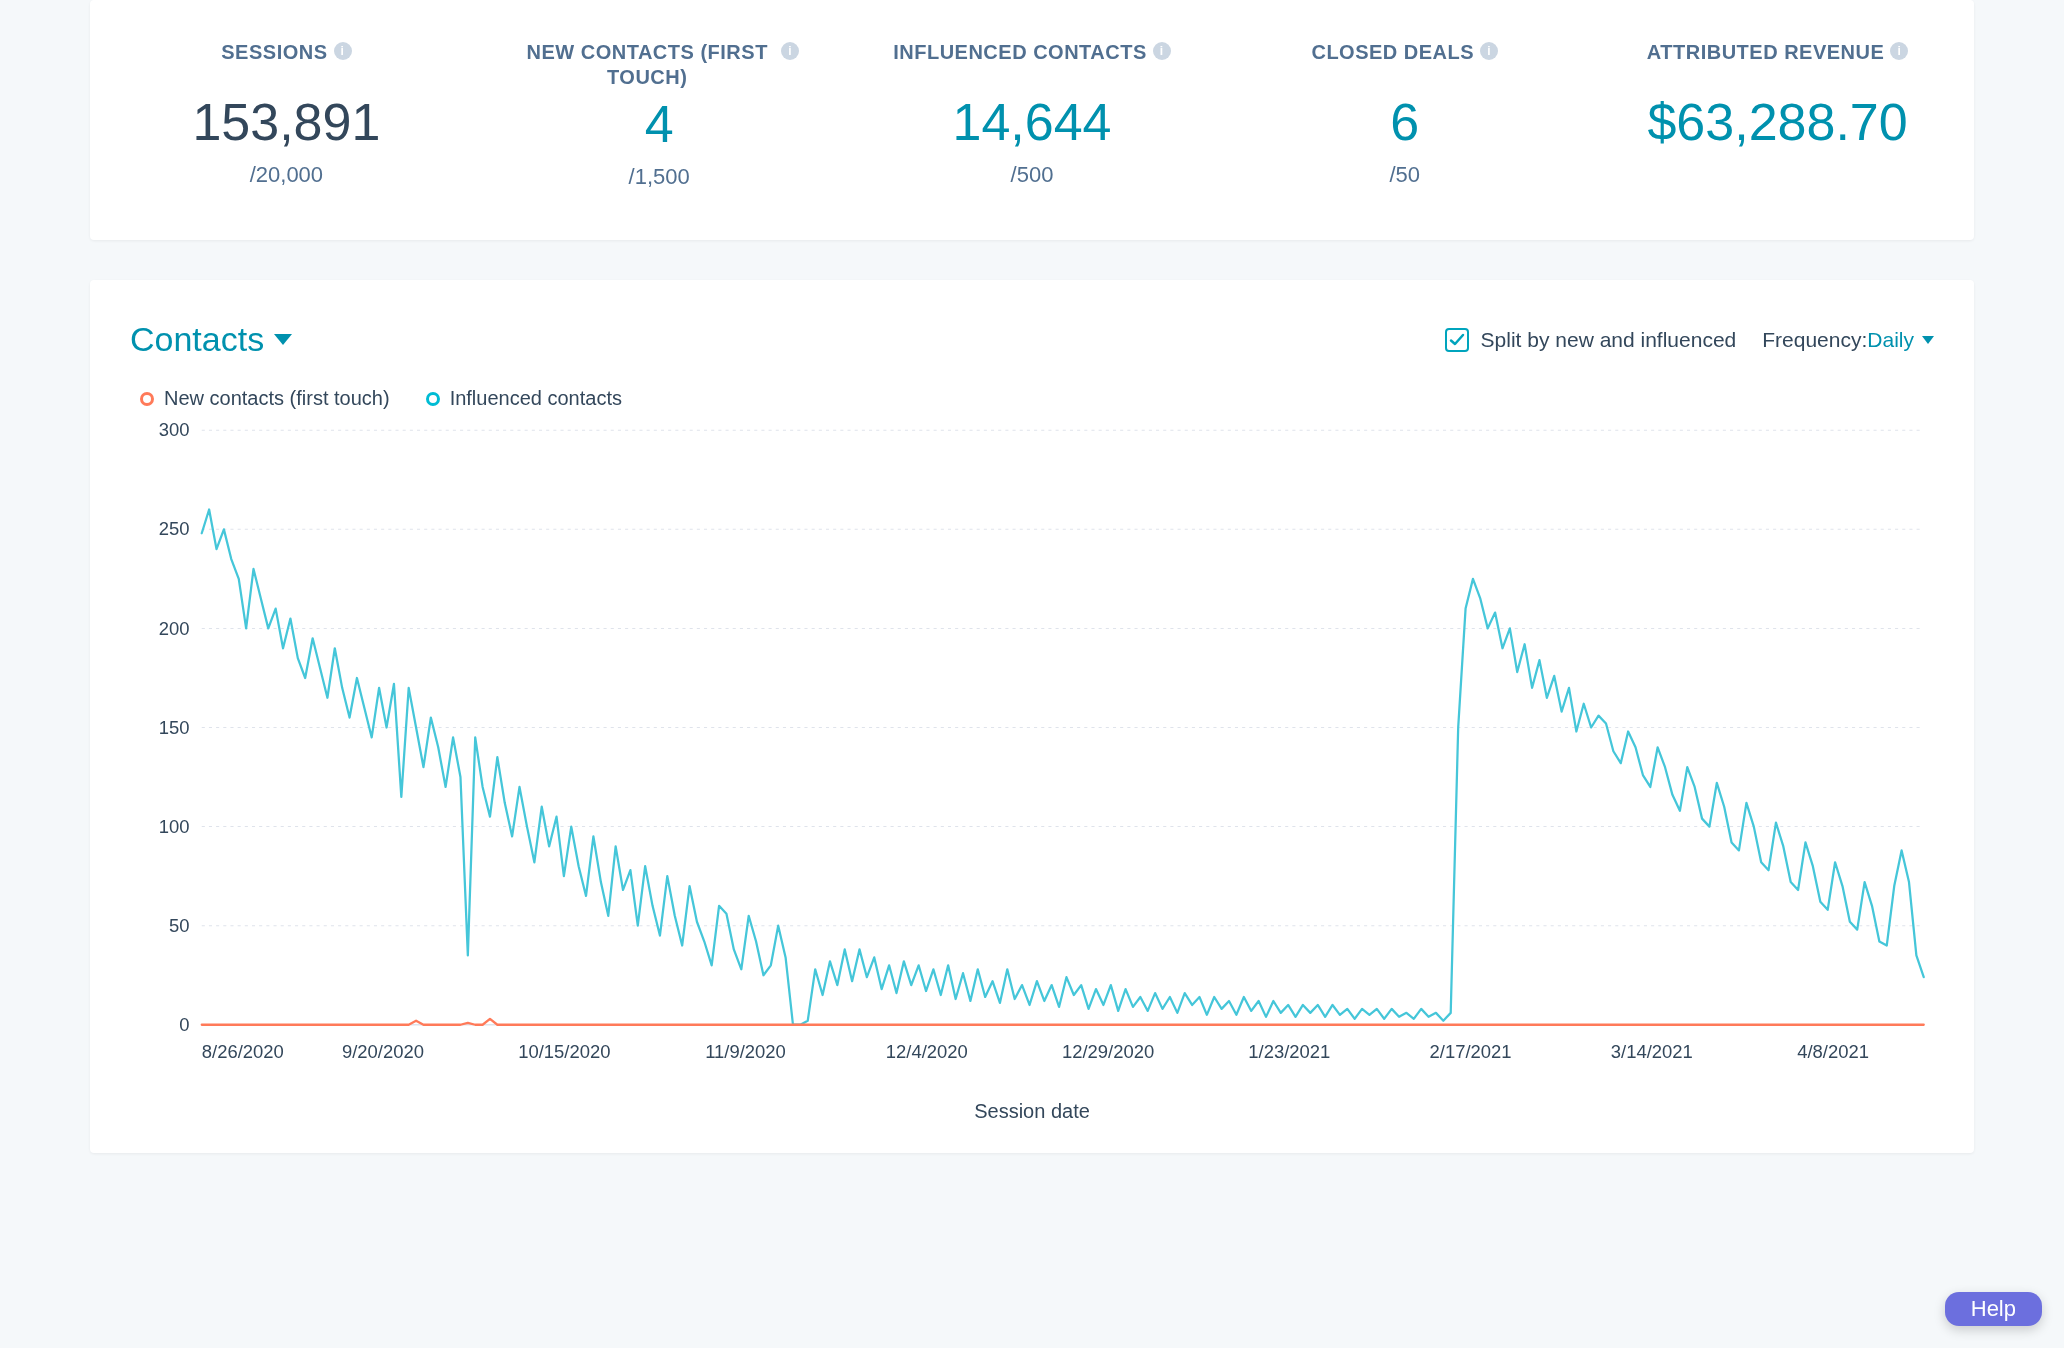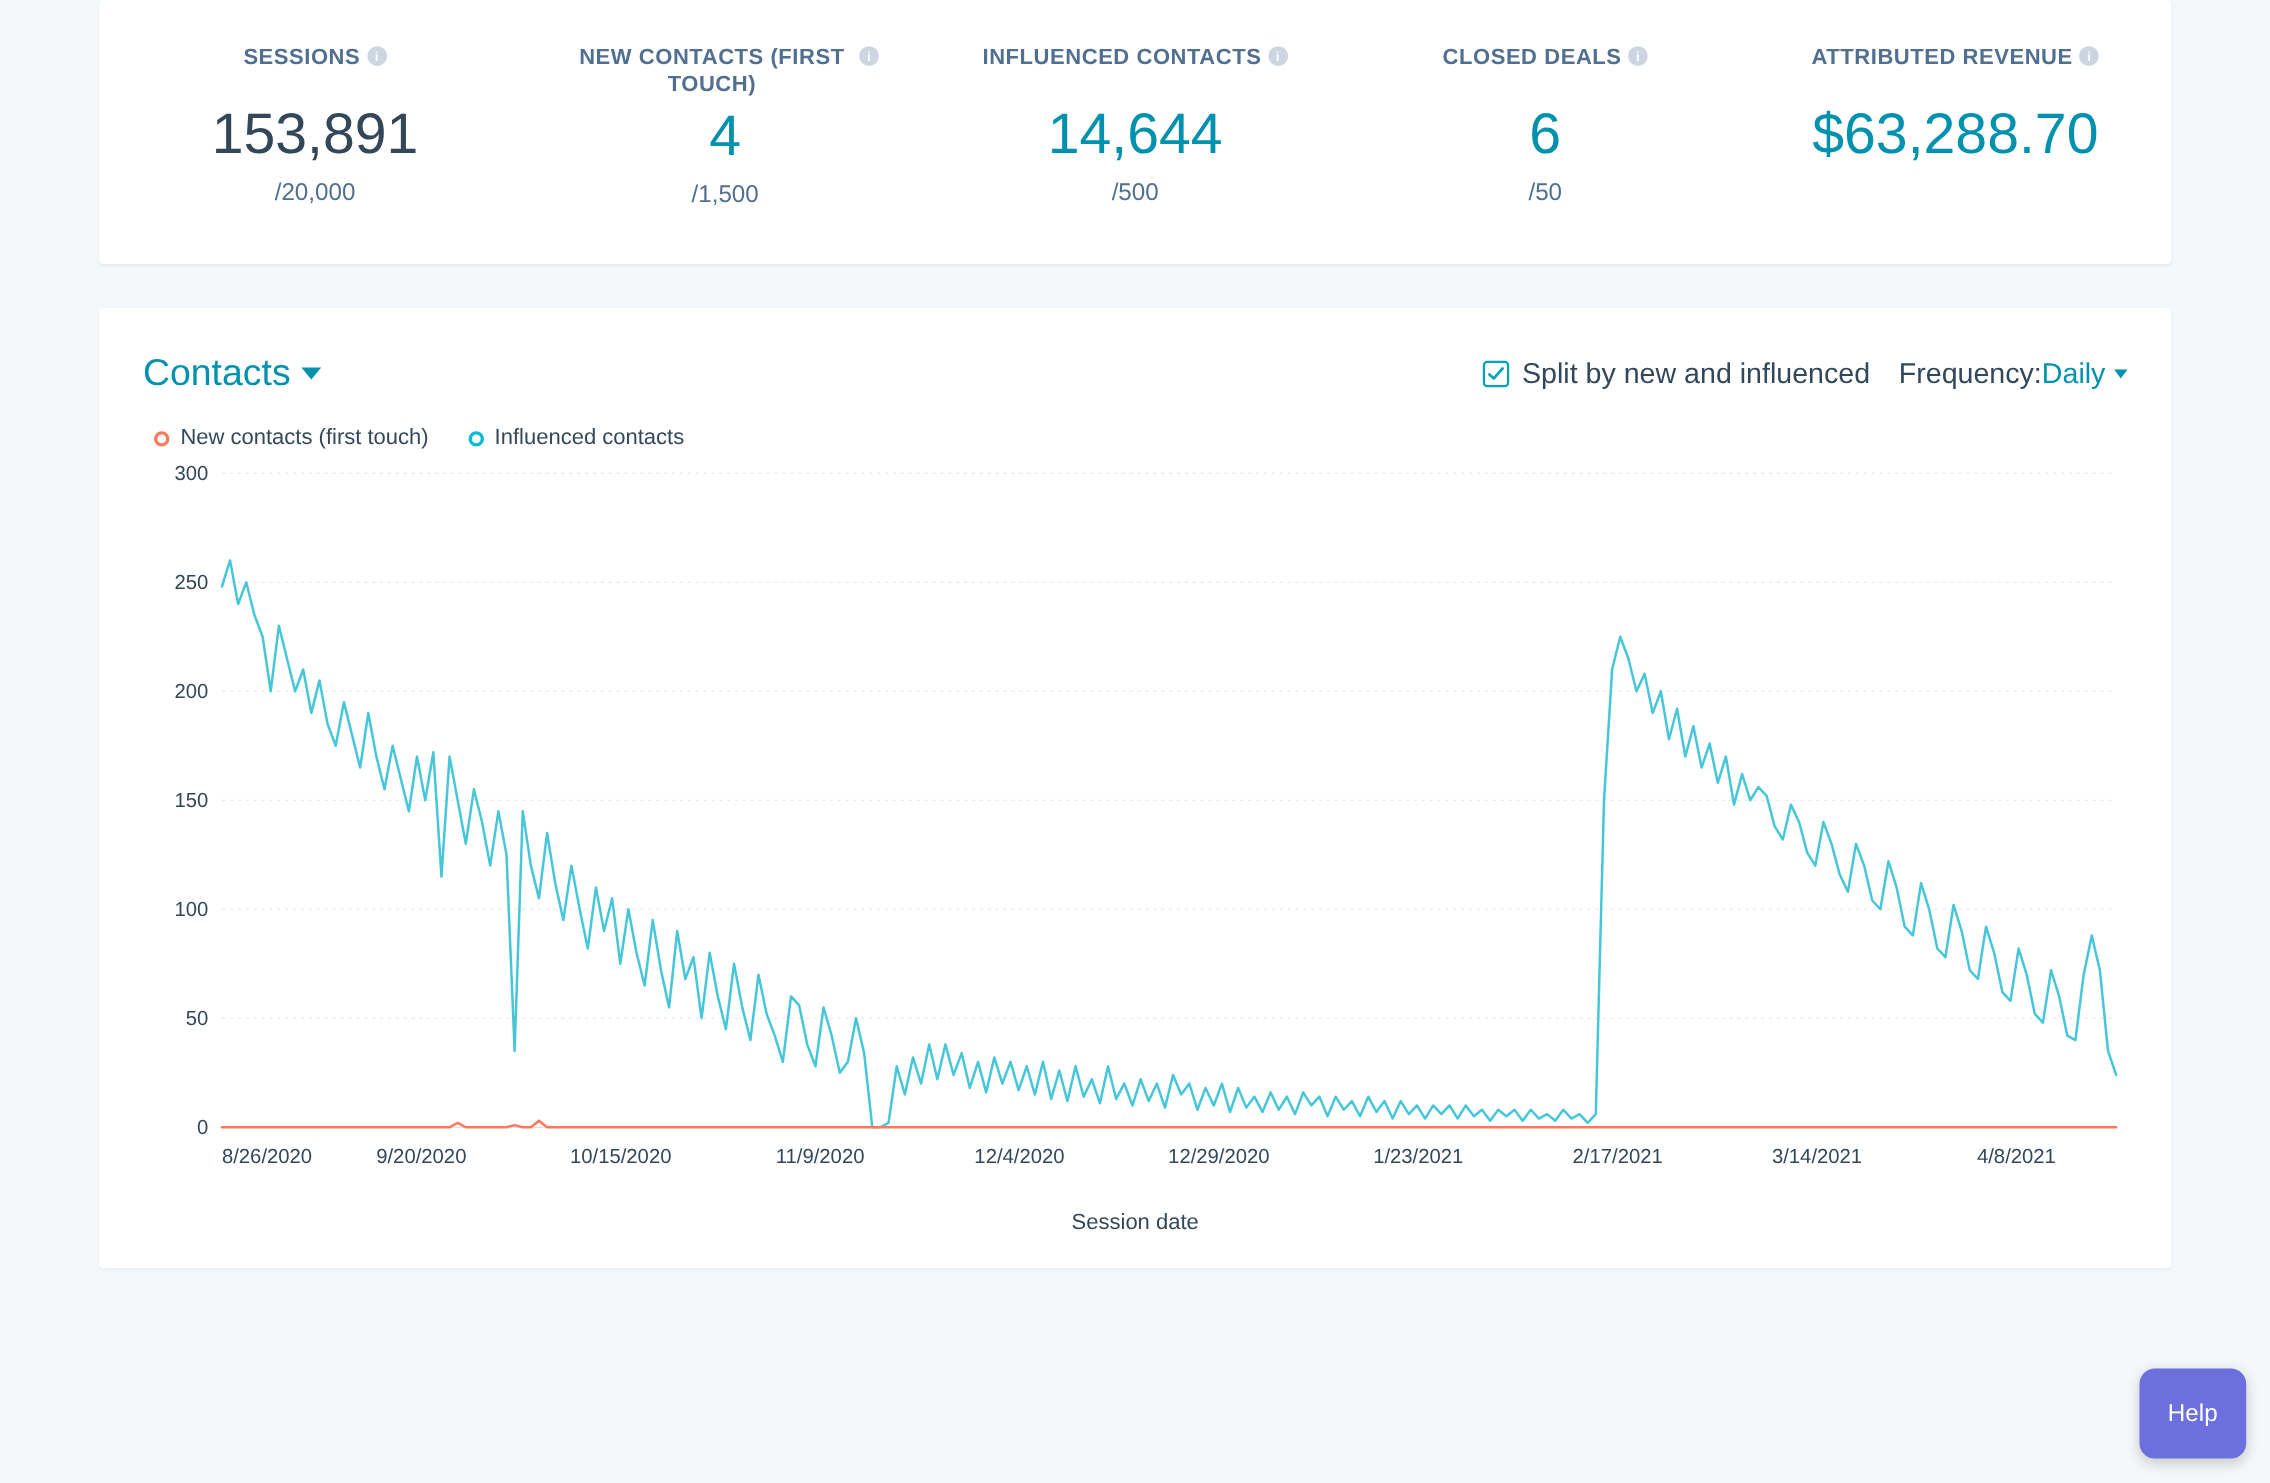--- a/index.html
+++ b/index.html
@@ -22,31 +22,31 @@
   .kpi-label.wrap{max-width:280px;margin:0 auto}
   .info{display:inline-flex;width:18px;height:18px;border-radius:50%;background:#cbd6e2;color:#fff;font-size:12px;font-weight:700;align-items:center;justify-content:center;position:relative;top:2px;flex:0 0 18px}
   .kpi-value{font-size:52px;font-weight:500;color:var(--ink);margin-top:8px;line-height:1}
   .kpi-value.teal{color:var(--teal-dark)}
   .kpi-goal{font-size:22px;color:var(--ink-soft);margin-top:14px}
   .chart-card{padding:40px 40px 30px}
   .chart-head{display:flex;align-items:center;justify-content:space-between;margin-bottom:28px;flex-wrap:wrap;gap:12px}
   .drop{color:var(--teal-dark);font-size:34px;font-weight:500;display:inline-flex;align-items:center;gap:10px;cursor:pointer}
   .caret{width:0;height:0;border-left:9px solid transparent;border-right:9px solid transparent;border-top:11px solid var(--teal-dark)}
   .caret.small{border-left-width:6px;border-right-width:6px;border-top-width:8px}
-  .controls{display:flex;align-items:flex-start;gap:26px;font-size:26px;color:var(--ink)}
+  .controls{display:flex;align-items:flex-start;gap:26px;font-size:21px;color:var(--ink)}
   .chk{width:24px;height:24px;border:2px solid var(--teal);border-radius:4px;display:inline-flex;align-items:center;justify-content:center;color:var(--teal)}
   .chk svg{width:16px;height:16px}
   .freq{display:flex;align-items:center;gap:0}
   .freq-val{color:var(--teal-dark);font-weight:400;display:inline-flex;align-items:center;gap:8px;cursor:pointer}
   .legend{display:flex;gap:36px;font-size:20px;color:var(--ink);margin:0 0 10px 10px}
   .legend-item{display:flex;align-items:center;gap:10px}
   .ring{width:14px;height:14px;border-radius:50%;border:3px solid;background:transparent}
   #chart{width:100%;height:auto;display:block}
   .axis-title{text-align:center;font-size:20px;color:var(--ink);margin-top:24px}
-  .help-btn{position:fixed;right:22px;bottom:22px;background:var(--help);color:#fff;font-size:22px;font-weight:500;padding:28px 26px;border-radius:14px;box-shadow:0 4px 12px rgba(0,0,0,.18);cursor:pointer}
+  .help-btn{position:fixed;right:22px;bottom:22px;background:var(--help);color:#fff;font-size:22px;font-weight:500;padding:4px 26px;border-radius:14px;box-shadow:0 4px 12px rgba(0,0,0,.18);cursor:pointer}
   svg text{fill:var(--ink);font-size:18px}
 </style>
 </head>
 <body>
 
 <div class="card">
   <div class="kpis">
     <div class="kpi">
       <div class="kpi-label">
         <span>SESSIONS</span>

